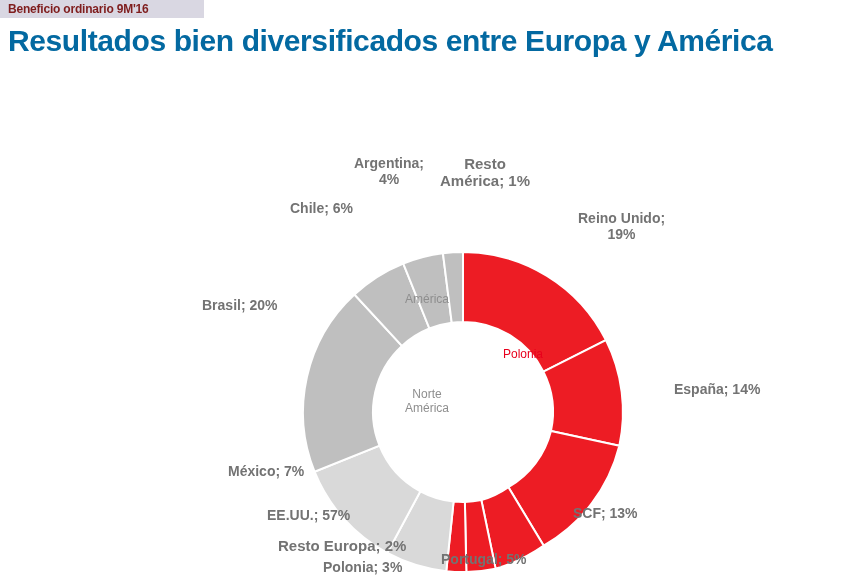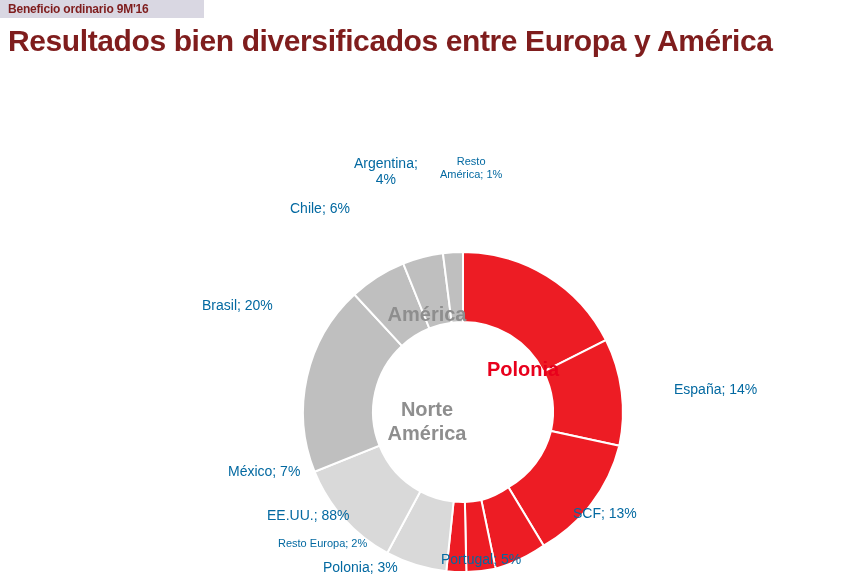--- a/index.html
+++ b/index.html
@@ -30,56 +30,55 @@
     color: #7f1d1d;
     letter-spacing: -0.2px;
     white-space: nowrap;
   }
   .title {
     position: absolute;
     left: 8px;
     top: 24px;
     font-size: 30px;
     font-weight: bold;
-    color: #7f1d1d;
+    color: #0369a1;
     letter-spacing: -0.4px;
     white-space: nowrap;
   }
   .chart-area {
     position: absolute;
     left: 0; top: 95px;
     width: 851px;
     height: 484px;
   }
   svg.donut {
     position: absolute;
     left: 0; top: 0;
   }
   .lbl {
     position: absolute;
     font-size: 14px;
-    font-weight: normal;
-    color: #0369a1;
+    font-weight: bold;
+    color: #737373;
     white-space: nowrap;
     line-height: 1.15;
   }
   .lbl.small {
-    font-size: 11px;
+    font-size: 15px;
   }
   .lbl.center {
     text-align: center;
   }
   .inner-lbl {
     position: absolute;
-    font-size: 20px;
-    font-weight: bold;
+    font-size: 12px;
+    font-weight: normal;
     text-align: center;
     line-height: 1.2;
     white-space: nowrap;
-    margin-top: 10px;
   }
   .inner-lbl.grey {
     color: #8e8e8e;
   }
   .inner-lbl.red {
     color: #e8001c;
   }
 </style>
 </head>
 <body>
@@ -103,32 +102,36 @@
       <path fill="#d9d9d9" stroke="#ffffff" stroke-width="2" d="M -16.72 159.12 A 160 160 0 0 1 -75.76 140.95 L -42.61 79.28 A 90 90 0 0 0 -9.41 89.51 Z"></path>
       <path fill="#d9d9d9" stroke="#ffffff" stroke-width="2" d="M -75.76 140.95 A 160 160 0 0 1 -148.45 59.72 L -83.50 33.59 A 90 90 0 0 0 -42.61 79.28 Z"></path>
 
       <path fill="#bfbfbf" stroke="#ffffff" stroke-width="2" d="M -148.45 59.72 A 160 160 0 0 1 -108.58 -117.45 L -61.08 -66.07 A 90 90 0 0 0 -83.50 33.59 Z"></path>
       <path fill="#bfbfbf" stroke="#ffffff" stroke-width="2" d="M -108.58 -117.45 A 160 160 0 0 1 -59.72 -148.45 L -33.59 -83.50 A 90 90 0 0 0 -61.08 -66.07 Z"></path>
       <path fill="#bfbfbf" stroke="#ffffff" stroke-width="2" d="M -59.72 -148.45 A 160 160 0 0 1 -20.07 -158.74 L -11.29 -89.29 A 90 90 0 0 0 -33.59 -83.50 Z"></path>
       <path fill="#bfbfbf" stroke="#ffffff" stroke-width="2" d="M -20.07 -158.74 A 160 160 0 0 1 0 -160 L 0 -90 A 90 90 0 0 0 -11.29 -89.29 Z"></path>
     </g>
   </svg>
 
+  <div class="lbl center" style="left:578px; top:115px;">
+    <div>Reino Unido;</div>
+    <div>19%</div>
+  </div>
 
   <div class="lbl" style="left:638px; top:286px;margin-left:36px;">España; 14%</div>
 
   <div class="lbl" style="left:573px; top:410px;">SCF; 13%</div>
 
   <div class="lbl" style="left:441px; top:456px;">Portugal; 5%</div>
 
   <div class="lbl" style="left:323px; top:456px;margin-top:8px;">Polonia; 3%</div>
 
   <div class="lbl small" style="left:278px; top:442px;">Resto Europa; 2%</div>
 
-  <div class="lbl" style="left:267px; top:412px;">EE.UU.; 88%</div>
+  <div class="lbl" style="left:267px; top:412px;">EE.UU.; 57%</div>
 
   <div class="lbl" style="left:228px; top:368px;">México; 7%</div>
 
   <div class="lbl" style="left:202px; top:202px;">Brasil; 20%</div>
 
   <div class="lbl" style="left:290px; top:105px;">Chile; 6%</div>
 
   <div class="lbl center" style="left:354px; top:60px;">
     <div>Argentina;</div>
     <div>4%</div>

